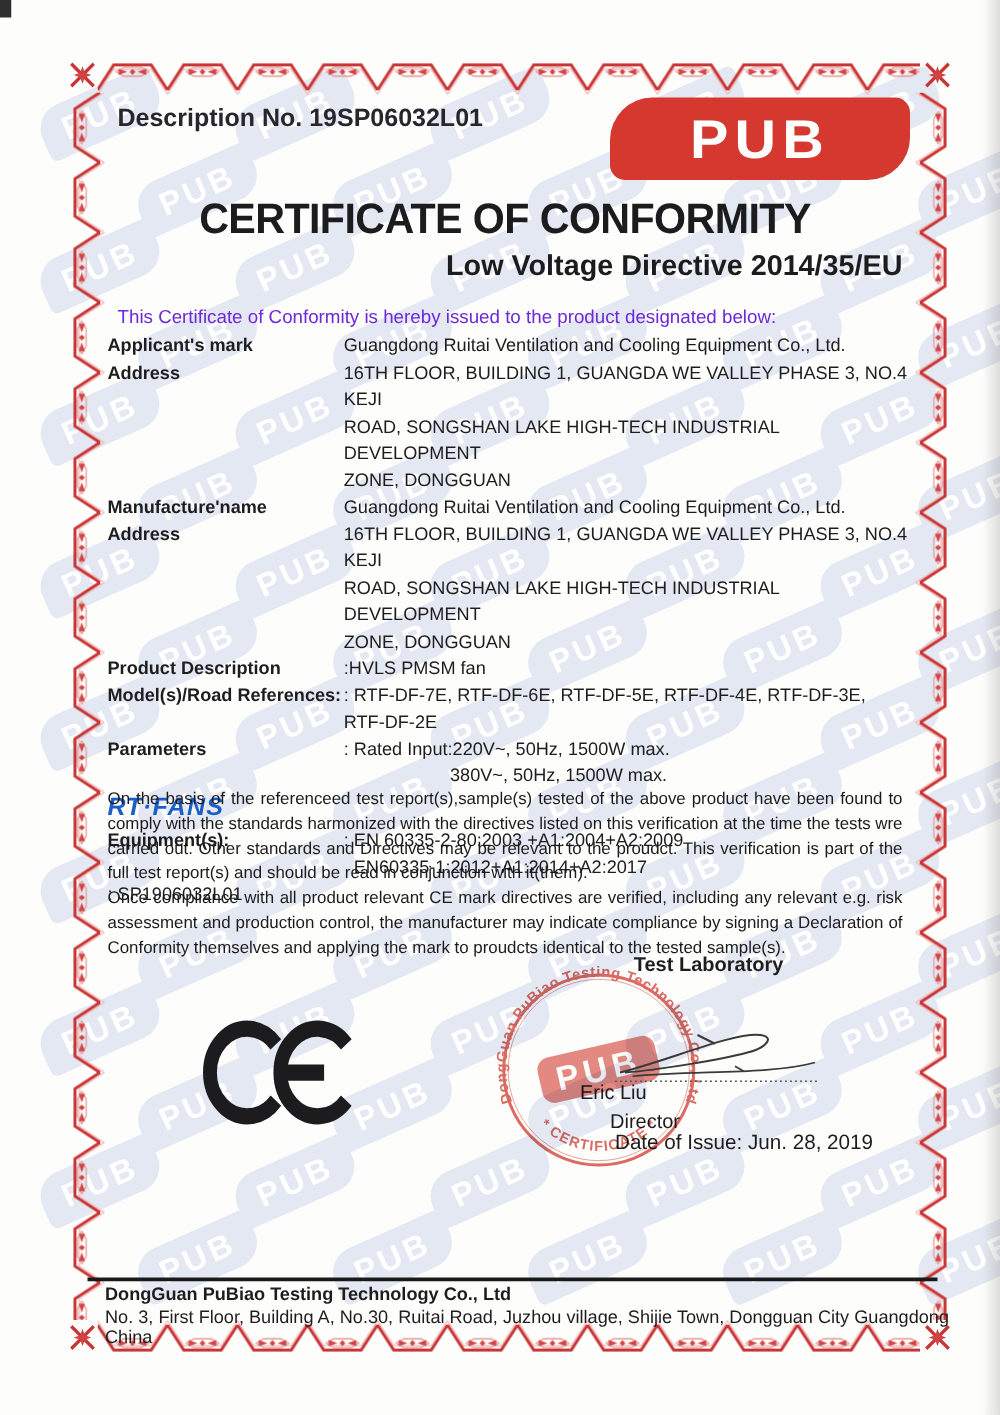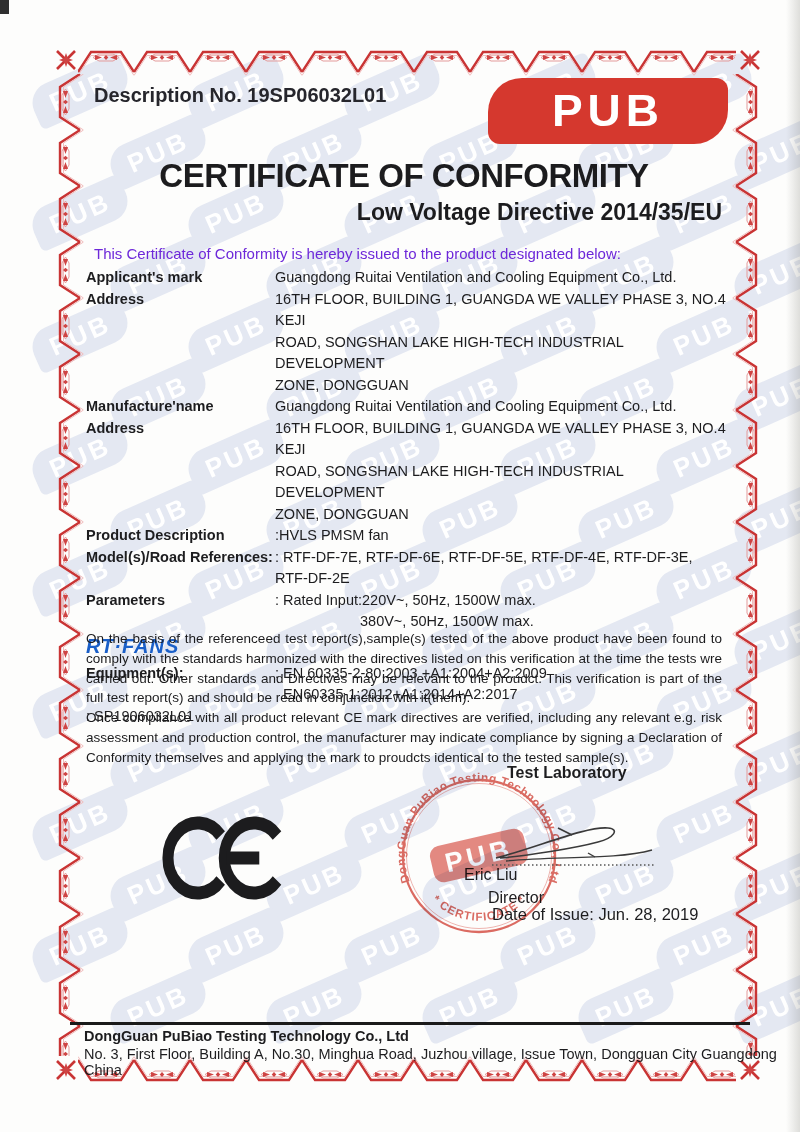--- a/index.html
+++ b/index.html
@@ -300,17 +300,17 @@
   <svg class="sig" width="180" height="62" viewBox="0 0 180 62">
     <path d="M72 16 L86 23" fill="none" stroke="#3a3a3a" stroke-width="1.6"></path>
     <path d="M10 46 C50 36 100 14 122 16 C134 17 128 26 112 30 C90 36 40 44 14 46" fill="none" stroke="#3a3a3a" stroke-width="1.6"></path>
     <path d="M20 49 C70 44 130 48 166 38" fill="none" stroke="#3a3a3a" stroke-width="1.4"></path>
     <path d="M102 41 L109 45" fill="none" stroke="#3a3a3a" stroke-width="1.4"></path>
     <path d="M6 53 H168" fill="none" stroke="#555555" stroke-width="1.3" stroke-dasharray="1.5 2.5"></path>
   </svg>
 
   <div class="footer-line"></div>
   <div class="footer-co">DongGuan PuBiao Testing Technology Co., Ltd</div>
-  <div class="footer-addr">No. 3, First Floor, Building A, No.30, Minghua Road, Juzhou village, Issue Town, Dongguan City Guangdong China</div>
+  <div class="footer-addr">No. 3, First Floor, Building A, No.30, Ruitai Road, Juzhou village, Shijie Town, Dongguan City Guangdong China</div>
 
   <div class="artifact-corner"></div>
   <div class="artifact-edge"></div>
 </div>
 
 </body></html>

